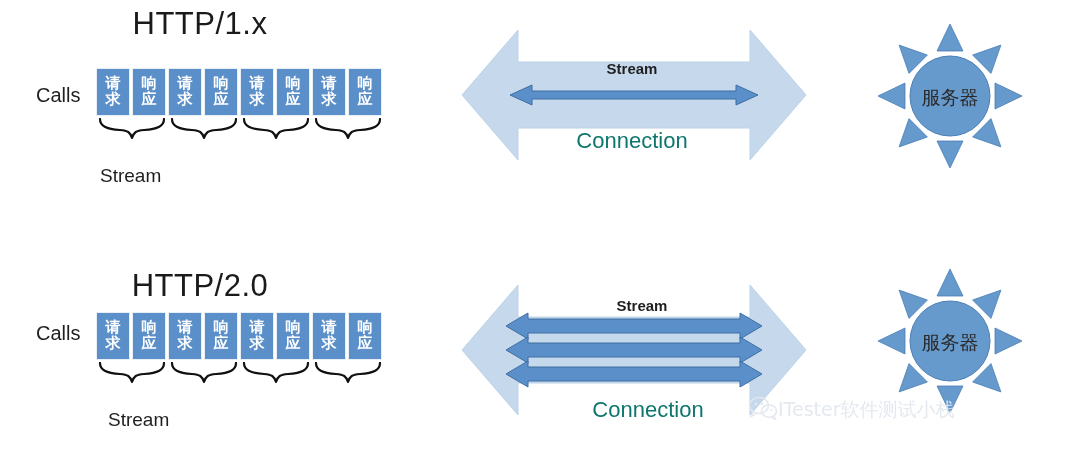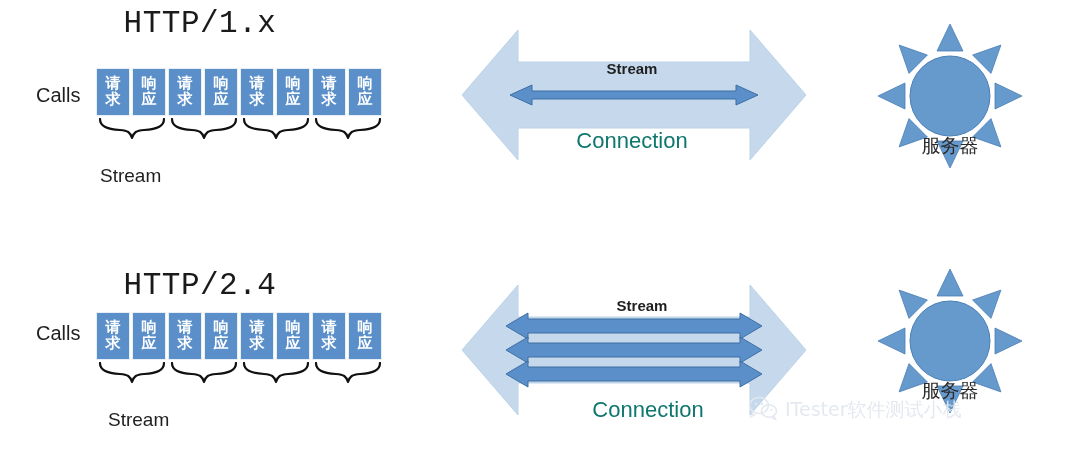--- a/index.html
+++ b/index.html
@@ -25,21 +25,21 @@
 
   
   .proto-title {
     position: absolute;
     left: 100px;
     width: 200px;
     text-align: center;
     font-size: 31px;
     color: #1a1a1a;
     letter-spacing: 0.5px;
-    font-family: Liberation Mono, monospace;
+    font-family: Liberation Sans, sans-serif;
     white-space: nowrap;
   }
 
   
   .calls-label {
     position: absolute;
     font-size: 20px;
     color: #1f1f1f;
     font-family: "Liberation Sans", sans-serif;
     text-align: center;
@@ -110,31 +110,29 @@
   
   .server-icon { position: absolute; }
   .server-text {
     position: absolute;
     font-size: 19px;
     color: #2a2a2a;
     font-family: "DejaVu Sans", sans-serif;
     white-space: nowrap;
     text-align: center;
     pointer-events: none;
-    margin-top: 48px;
   }
 
   
   #watermark {
     position: absolute;
     left: 748px;
     top: 396px;
     display: flex;
     align-items: center;
-    gap: 7px;
     opacity: 0.95;
   }
   #watermark .wm-text {
     font-size: 19px;
     color: #e3e8ef;
     font-family: "DejaVu Sans", sans-serif;
     white-space: nowrap;
   }
 </style>
 </head>
@@ -223,21 +221,21 @@
           <polygon points="25.1,124.9 35.0,96.6 53.4,115.0" fill="#6699cc" stroke="#4a7fb5" stroke-width="0.8"></polygon>
           <polygon points="4.0,74.0 31.0,61.0 31.0,87.0" fill="#6699cc" stroke="#4a7fb5" stroke-width="0.8"></polygon>
           <polygon points="25.1,23.1 53.4,33.0 35.0,51.4" fill="#6699cc" stroke="#4a7fb5" stroke-width="0.8"></polygon>
           <circle cx="76" cy="74" r="40" fill="#6699cc" stroke="#4a7fb5" stroke-width="1"></circle>
         </svg></div>
     <div class="server-text" style="left:874px; top:85px; width:152px;">服务器</div>
   </div>
 
   <div class="section" id="section-http2">
 
-    <div class="proto-title" style="top:39px;">HTTP/2.4</div>
+    <div class="proto-title" style="top:39px;">HTTP/2.0</div>
 
     <div class="calls-label" style="left:36px; top:93px;">Calls</div>
 
     <div class="cells-row" id="cells-http2" style="left:96px; top:83px;">
         <div class="cell">
           <span>请</span>
           <span>求</span>
         </div>
         <div class="cell">
           <span>响</span>

